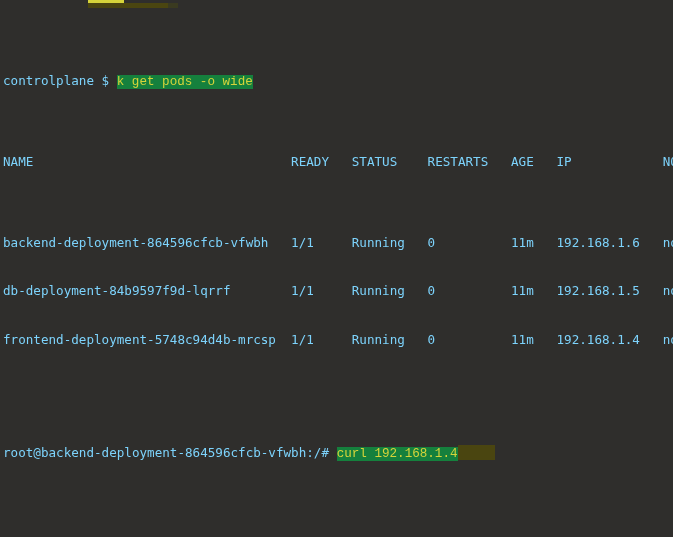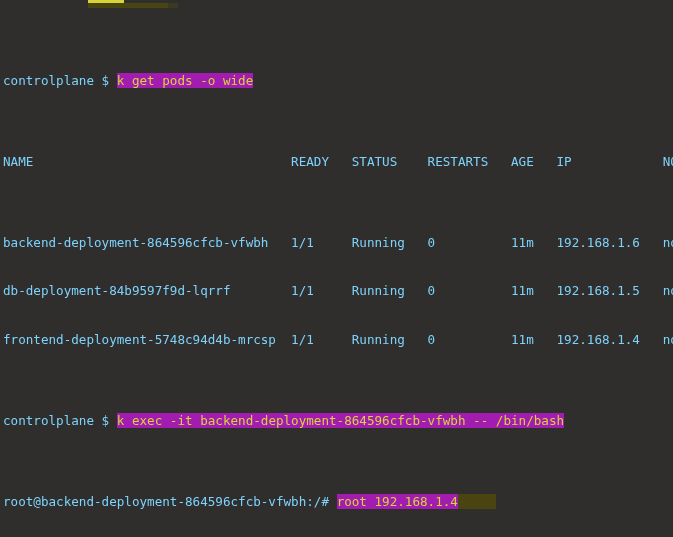--- a/index.html
+++ b/index.html
@@ -30,22 +30,23 @@
     height: 16.2px;
     white-space: pre;
     position: relative;
   }
   .white   { color: #7dd3fc; }
   
   .hl {
     background: #4a4510;
   }
   .hl-yellow {
-    background: #a21caf;
+    background: #15803d;
     color: #d6d43a;
+    font-family: Liberation Mono, monospace;
   }
   
   #top-remnant {
     position: absolute;
     left: 88px;
     top: 0;
     width: 36px;
     height: 3px;
     background: #d6d43a;
   }
@@ -83,24 +84,23 @@
 
     
     <div class="row"><span class="rowtext white">NAME                                  READY   STATUS    RESTARTS   AGE   IP            NODE</span></div>
 
     
     <div class="row"><span class="rowtext white">backend-deployment-864596cfcb-vfwbh   1/1     Running   0          11m   192.168.1.6   node01</span></div>
     <div class="row"><span class="rowtext white">db-deployment-84b9597f9d-lqrrf        1/1     Running   0          11m   192.168.1.5   node01</span></div>
     <div class="row"><span class="rowtext white">frontend-deployment-5748c94d4b-mrcsp  1/1     Running   0          11m   192.168.1.4   node01</span></div>
 
     
-    <div class="row"><span class="rowtext"><span class="white">controlplane $ </span><span class="hl-yellow">k exec -it backend-deployment-864596cfcb-vfwbh -- /bin/bash</span></span></div>
 
     
-    <div class="row"><span class="rowtext"><span class="white">root@backend-deployment-864596cfcb-vfwbh:/# </span><span class="hl-yellow">root 192.168.1.4</span><span class="hl">     </span></span></div>
+    <div class="row"><span class="rowtext"><span class="white">root@backend-deployment-864596cfcb-vfwbh:/# </span><span class="hl-yellow">curl 192.168.1.4</span><span class="hl">     </span></span></div>
 
     
     
     
     
     
     
     
     
     

